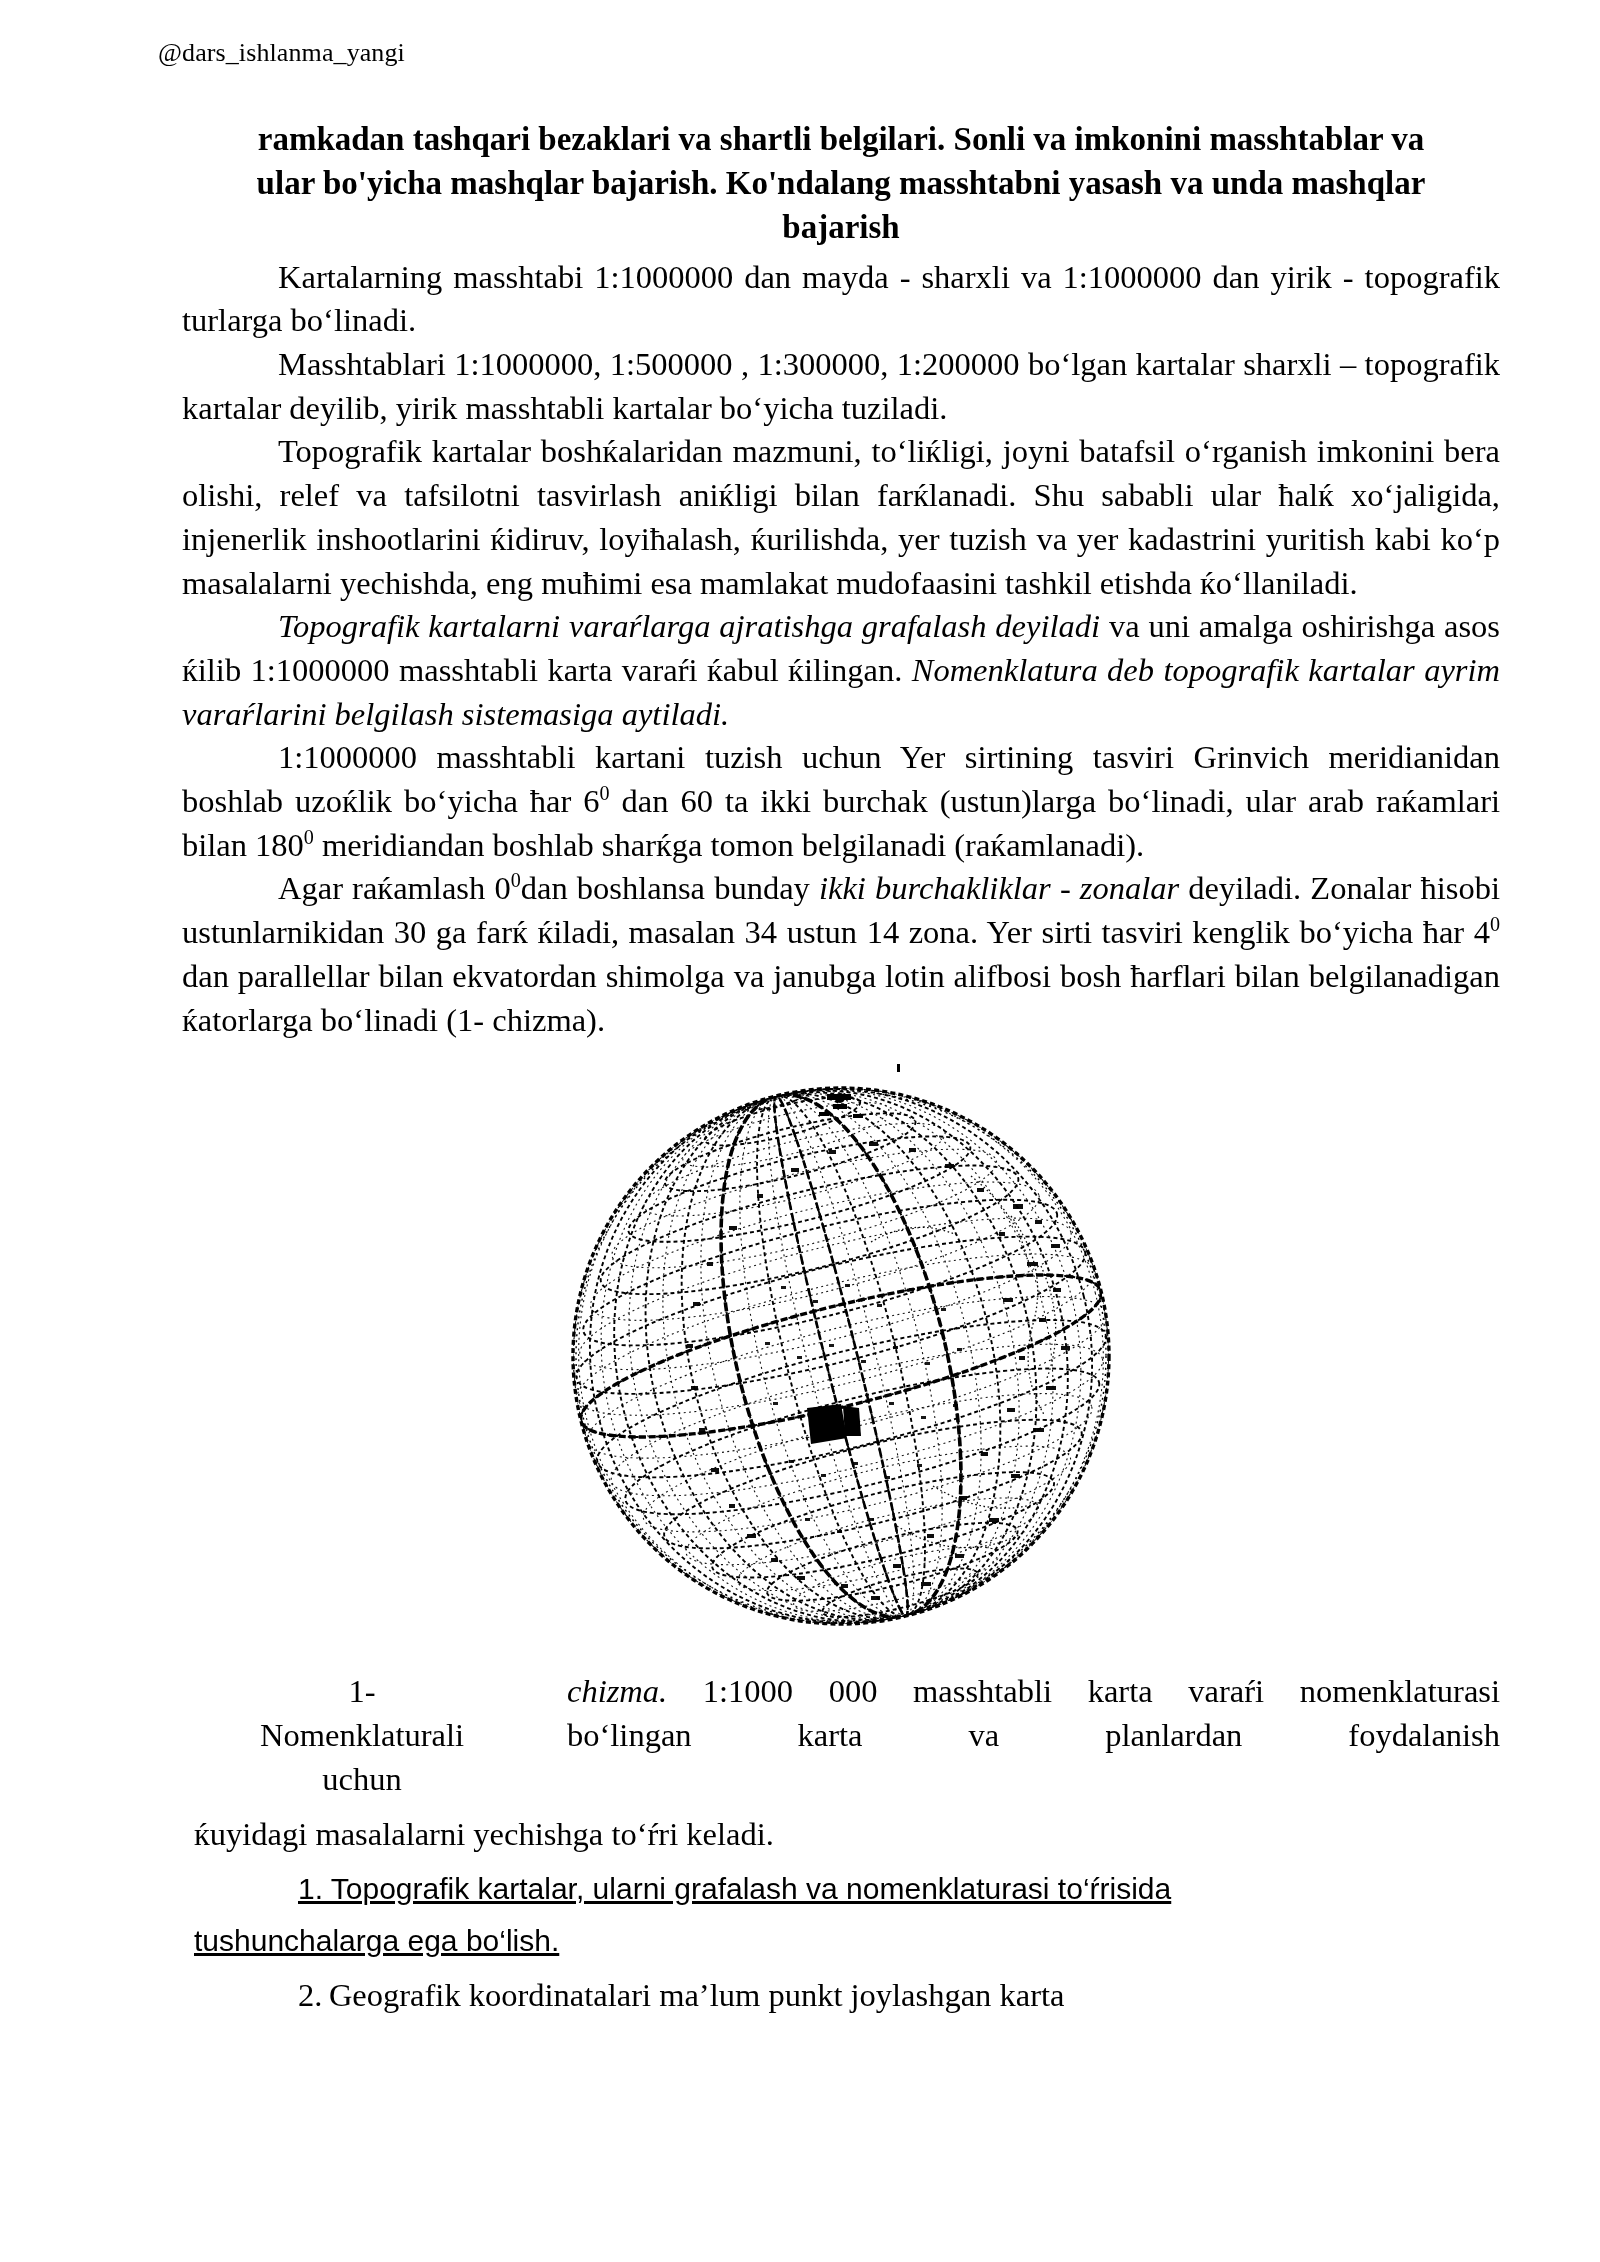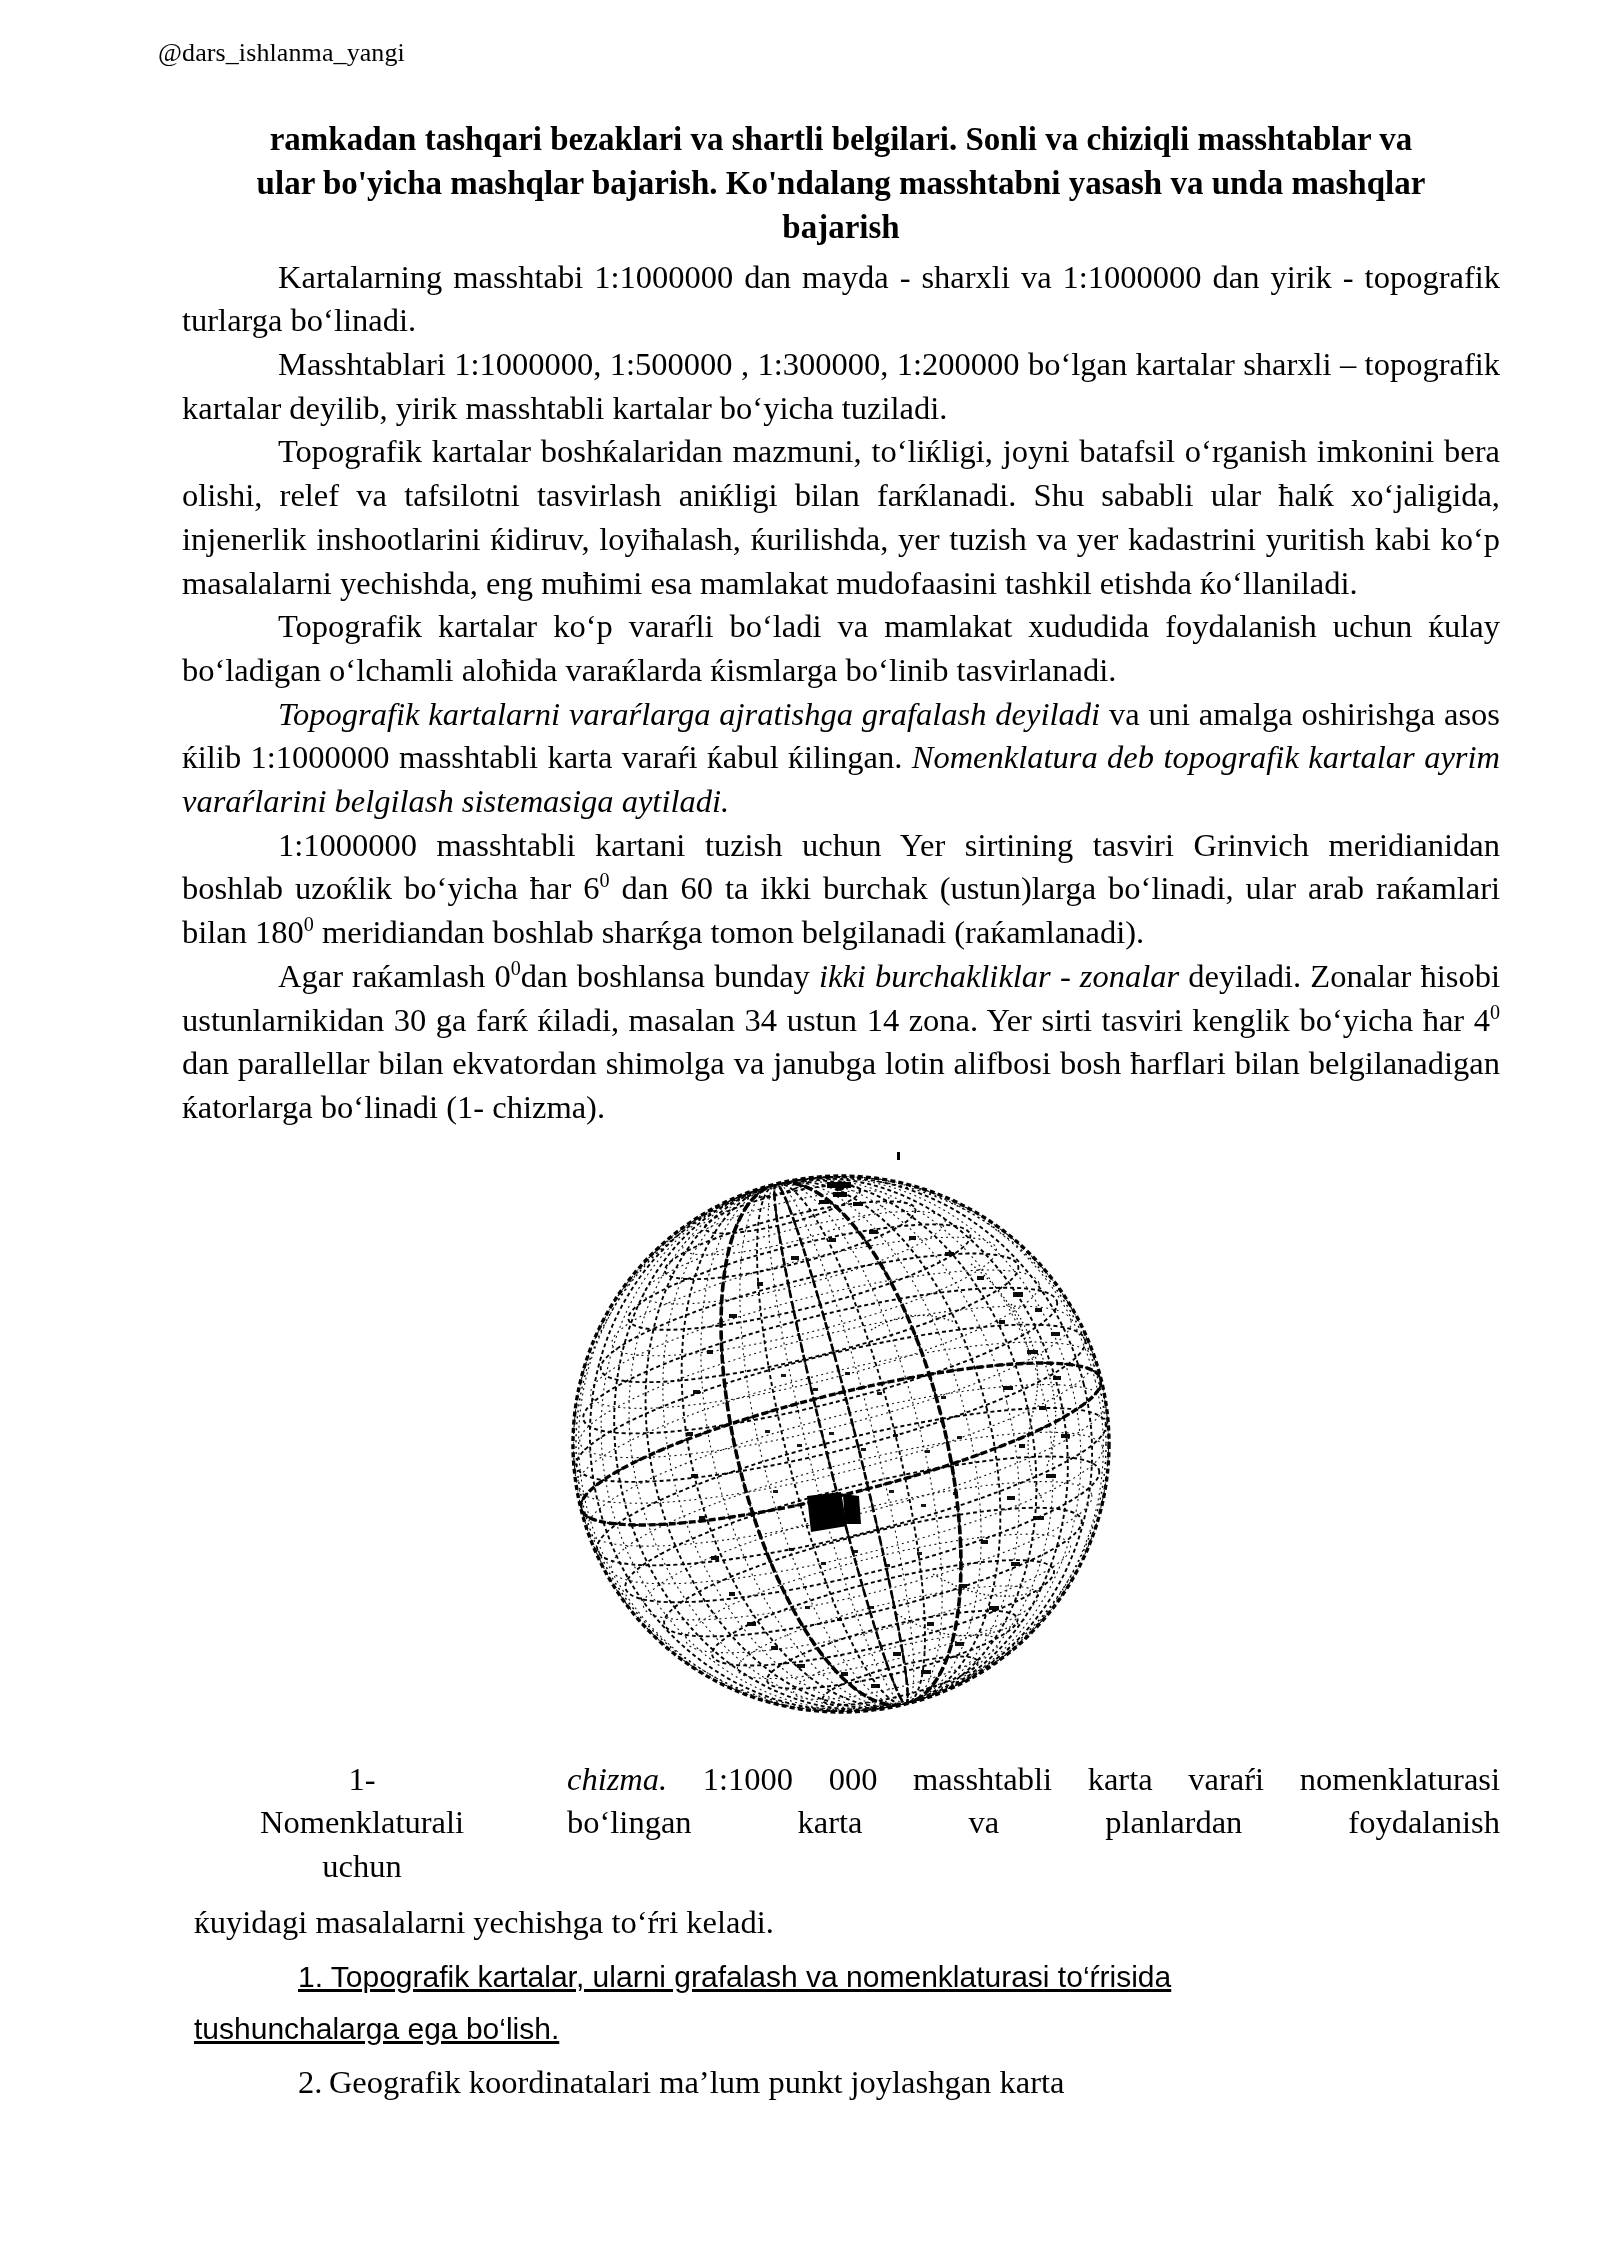--- a/index.html
+++ b/index.html
@@ -135,29 +135,28 @@
 </head>
 <body>
 
 <div class="page">
 
   <div class="running-head">@dars_ishlanma_yangi</div>
 
   <div class="content">
 
     <h1 class="doc-title">
-      <span style="display: block;">ramkadan tashqari bezaklari va shartli belgilari. Sonli va chiziqli masshtablar va</span>
+      <span style="display: block;">ramkadan tashqari bezaklari va shartli belgilari. Sonli va imkonini masshtablar va</span>
       <span style="display: block;">ular bo'yicha mashqlar bajarish. Ko'ndalang masshtabni yasash va unda mashqlar</span>
       <span style="display: block;">bajarish</span>
     </h1>
 
     <p class="body">Kartalarning masshtabi 1:1000000 dan mayda - sharxli va 1:1000000 dan yirik - topografik turlarga bo‘linadi.</p>
     <p class="body">Masshtablari 1:1000000, 1:500000 , 1:300000, 1:200000 bo‘lgan kartalar sharxli – topografik kartalar deyilib, yirik masshtabli kartalar bo‘yicha tuziladi.</p>
     <p class="body">Topografik kartalar boshќalaridan mazmuni, to‘liќligi, joyni  batafsil o‘rganish imkonini bera olishi, relef va tafsilotni tasvirlash aniќligi bilan farќlanadi. Shu sababli ular ħalќ xo‘jaligida, injenerlik inshootlarini ќidiruv, loyiħalash, ќurilishda, yer tuzish va yer kadastrini yuritish kabi ko‘p masalalarni yechishda, eng muħimi esa mamlakat mudofaasini tashkil etishda ќo‘llaniladi.</p>
-    <p class="body">Topografik kartalar ko‘p varaŕli bo‘ladi va mamlakat xududida foydalanish uchun ќulay bo‘ladigan o‘lchamli aloħida varaќlarda ќismlarga bo‘linib tasvirlanadi.</p>
 
     <p class="body">
       <i>Topografik kartalarni varaŕlarga ajratishga grafalash deyiladi</i><span> va uni amalga oshirishga asos ќilib 1:1000000 masshtabli karta varaŕi ќabul ќilingan. </span><i>Nomenklatura deb topografik kartalar ayrim varaŕlarini belgilash sistemasiga aytiladi.</i>
     </p>
 
     <p class="body">
       <span>1:1000000 masshtabli kartani tuzish uchun Yer sirtining tasviri Grinvich meridianidan boshlab uzoќlik bo‘yicha ħar 6</span><sup class="deg">0</sup><span> dan 60 ta ikki burchak (ustun)larga bo‘linadi, ular arab raќamlari bilan 180</span><sup class="deg">0</sup><span> meridiandan boshlab sharќga tomon belgilanadi (raќamlanadi).</span>
     </p>
 
     <p class="body lastline-left">

